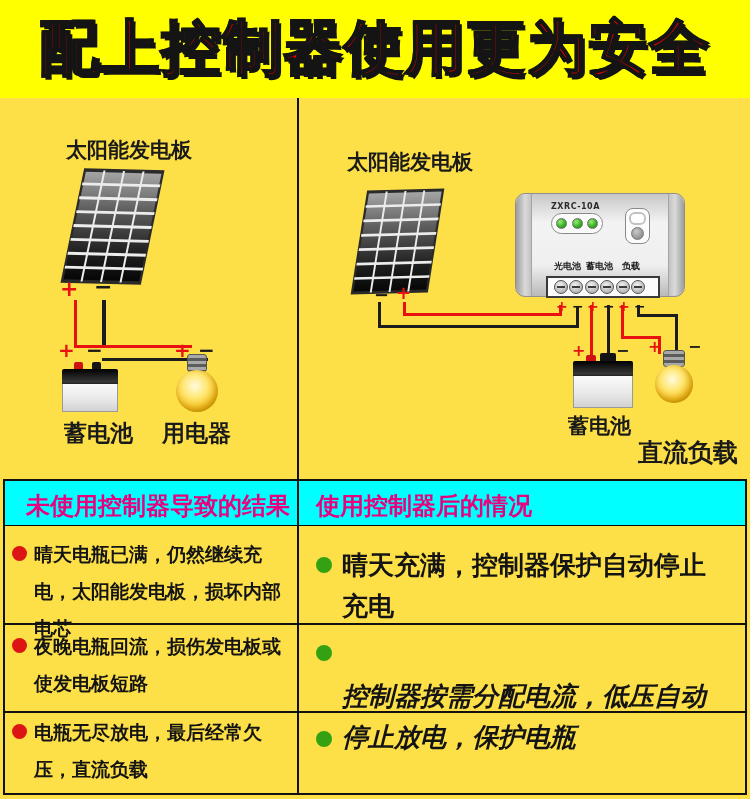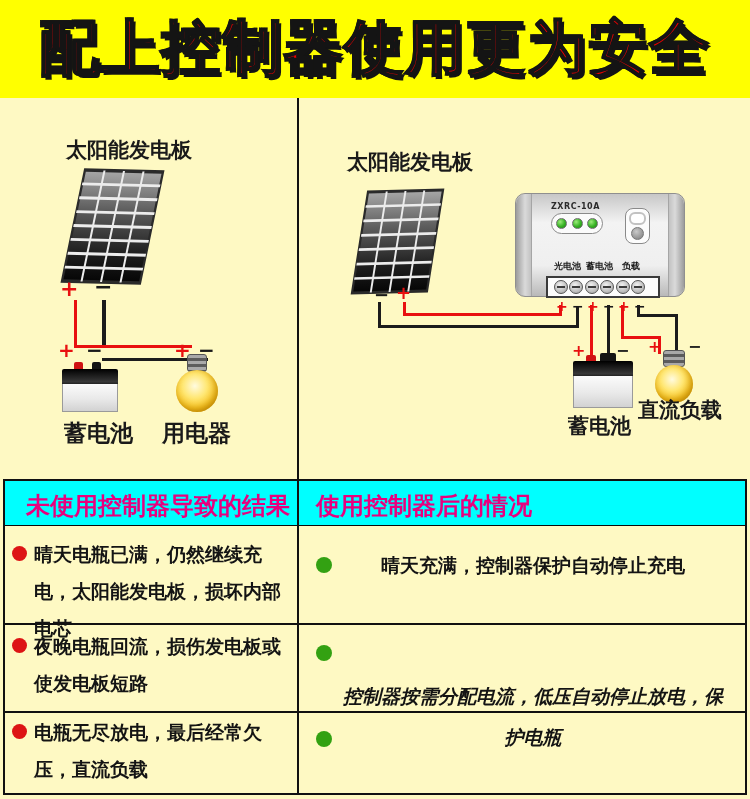--- a/index.html
+++ b/index.html
@@ -1,18 +1,18 @@
 <!DOCTYPE html>
 <html><head>
 <meta charset="utf-8">
 <style>
   html,body{margin:0;padding:0;background:#fff;}
   *{box-sizing:border-box;}
   #stage{
-    position:relative;width:750px;height:799px;background:#fef9c3;overflow:hidden;
+    position:relative;width:750px;height:799px;background:#fde047;overflow:hidden;
     font-family:"DejaVu Sans",sans-serif;
     padding-left:38px;
   }
   .abs{position:absolute;}
   
   .banner{left:0;top:0;width:750px;height:98px;background:#ffff00;
     display:flex;align-items:center;justify-content:center;}
   .banner-text{font-size:59px;font-weight:bold;color:#ee0000;white-space:nowrap;
     letter-spacing:2px;-webkit-text-stroke:2px #141414;
     text-shadow:3px 3px 0 #141414,-1px -1px 0 #141414,1px -1px 0 #141414,-1px 1px 0 #141414;}
@@ -59,21 +59,21 @@
   .term-label{font-size:9px;font-weight:bold;color:#1a1a1a;white-space:nowrap;}
   .screw{width:14px;height:14px;border-radius:50%;border:1px solid #555;
     background:radial-gradient(circle at 42% 35%,#f2f2f2,#c4c4c4 55%,#9b9b9b 100%);}
   .screw .slot{position:absolute;left:2px;right:2px;top:5px;height:2px;background:#3c3c3c;}
   
   .bullet{border-radius:50%;}
   .bullet.red{background:#dd1414;}
   .bullet.green{background:#33a112;}
   .cell-text{font-weight:bold;color:#141414;}
   .cell-text.left{font-size:19px;line-height:37px;width:262px;}
-  .cell-text.right{font-size:19px;line-height:41px;width:382px;text-align:center;}
+  .cell-text.right{font-size:26px;line-height:41px;width:382px;}
 </style>
 </head>
 <body>
 
 <div id="stage">
 
   <div class="abs banner">
     <div class="banner-text">配上控制器使用更为安全</div>
   </div>
 
@@ -212,21 +212,21 @@
   <div class="abs stud-blk" style="left:600px;top:353px;width:16px;height:10px;"></div>
   <div class="abs bat-top" style="left:573px;top:361px;width:60px;height:15px;"></div>
   <div class="abs bat-body" style="left:573px;top:376px;width:60px;height:32px;"></div>
 
   <span class="abs mk red" style="left:648px;top:339px;font-size:16px;">+</span>
   <span class="abs mk blk" style="left:688px;top:339px;font-size:16px;">−</span>
   <div class="abs bulb-base" style="left:663px;top:350px;width:22px;height:17px;"></div>
   <div class="abs bulb-glass" style="left:655px;top:365px;width:38px;height:38px;"></div>
 
   <div class="abs dlabel" style="left:568px;top:412px;font-size:21px;">蓄电池</div>
-  <div class="abs dlabel" style="left:638px;top:396px;font-size:21px;">直流负载</div>
+  <div class="abs dlabel" style="left:638px;top:436px;font-size:25px;">直流负载</div>
 
   <div class="abs header-band"></div>
   <div class="abs table-box"></div>
   <div class="abs v-divider"></div>
   <div class="abs hline" style="top:623px;"></div>
   <div class="abs hline" style="top:711px;"></div>
 
   <div class="abs hdr-text" style="left:316px;top:490px;">使用控制器后的情况</div>
   <div class="abs hdr-text" style="left:26px;top:490px;">未使用控制器导致的结果</div>
 

